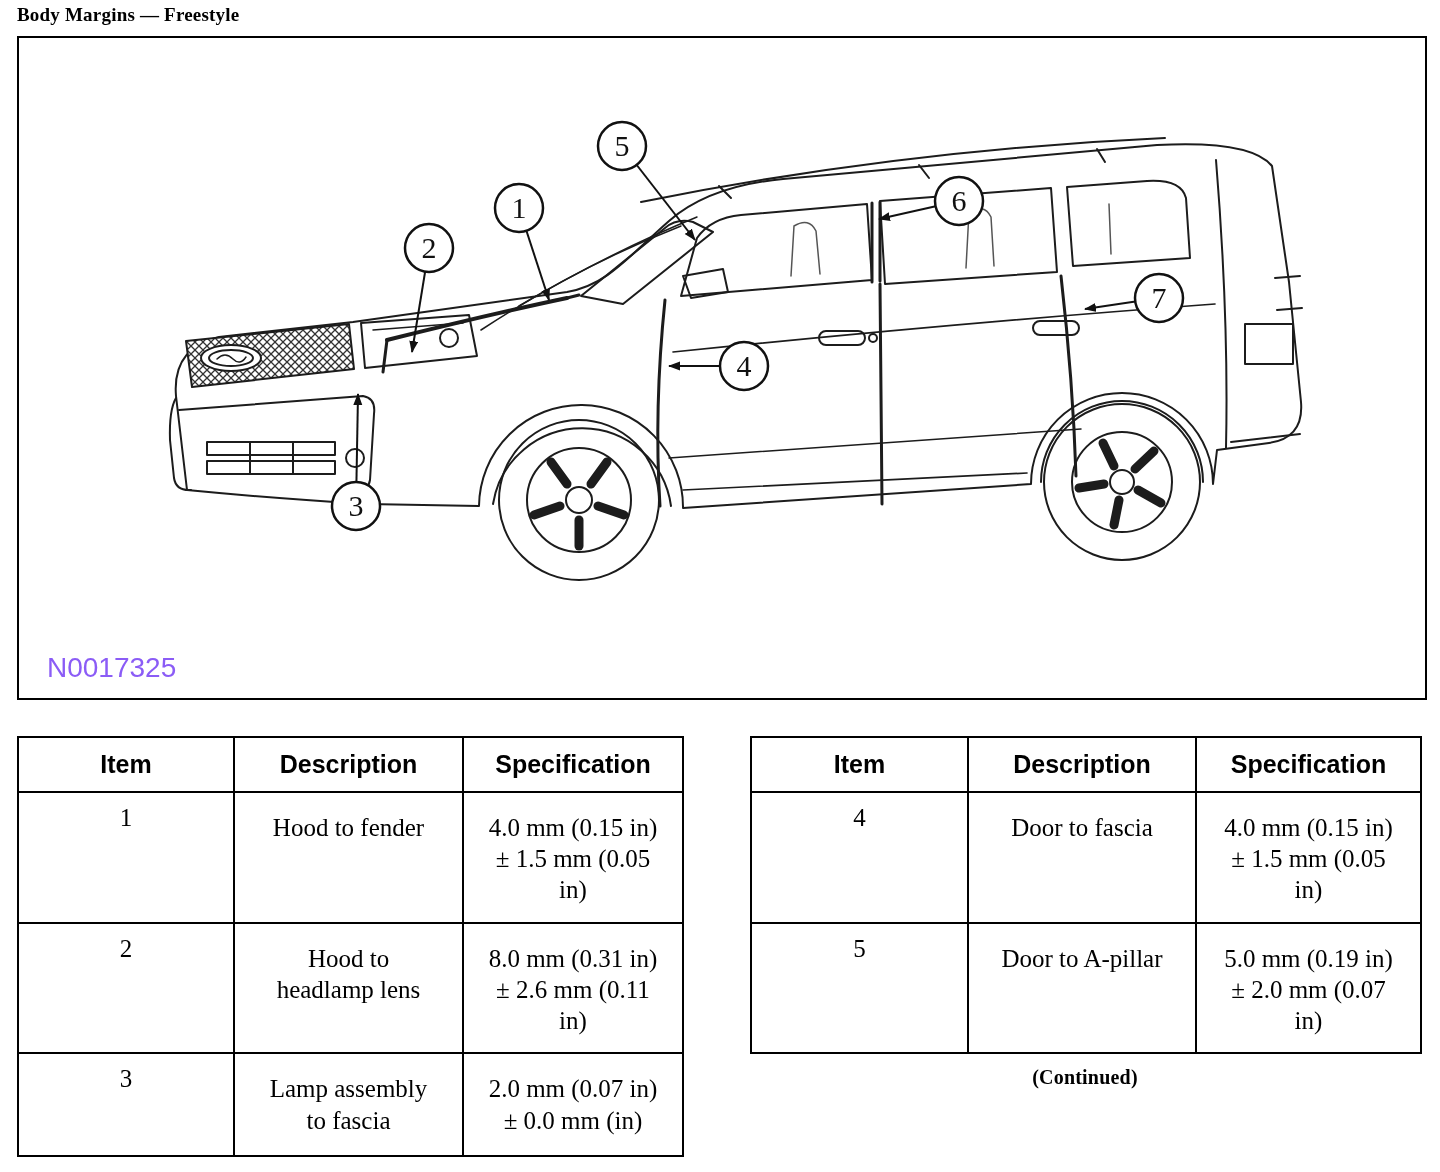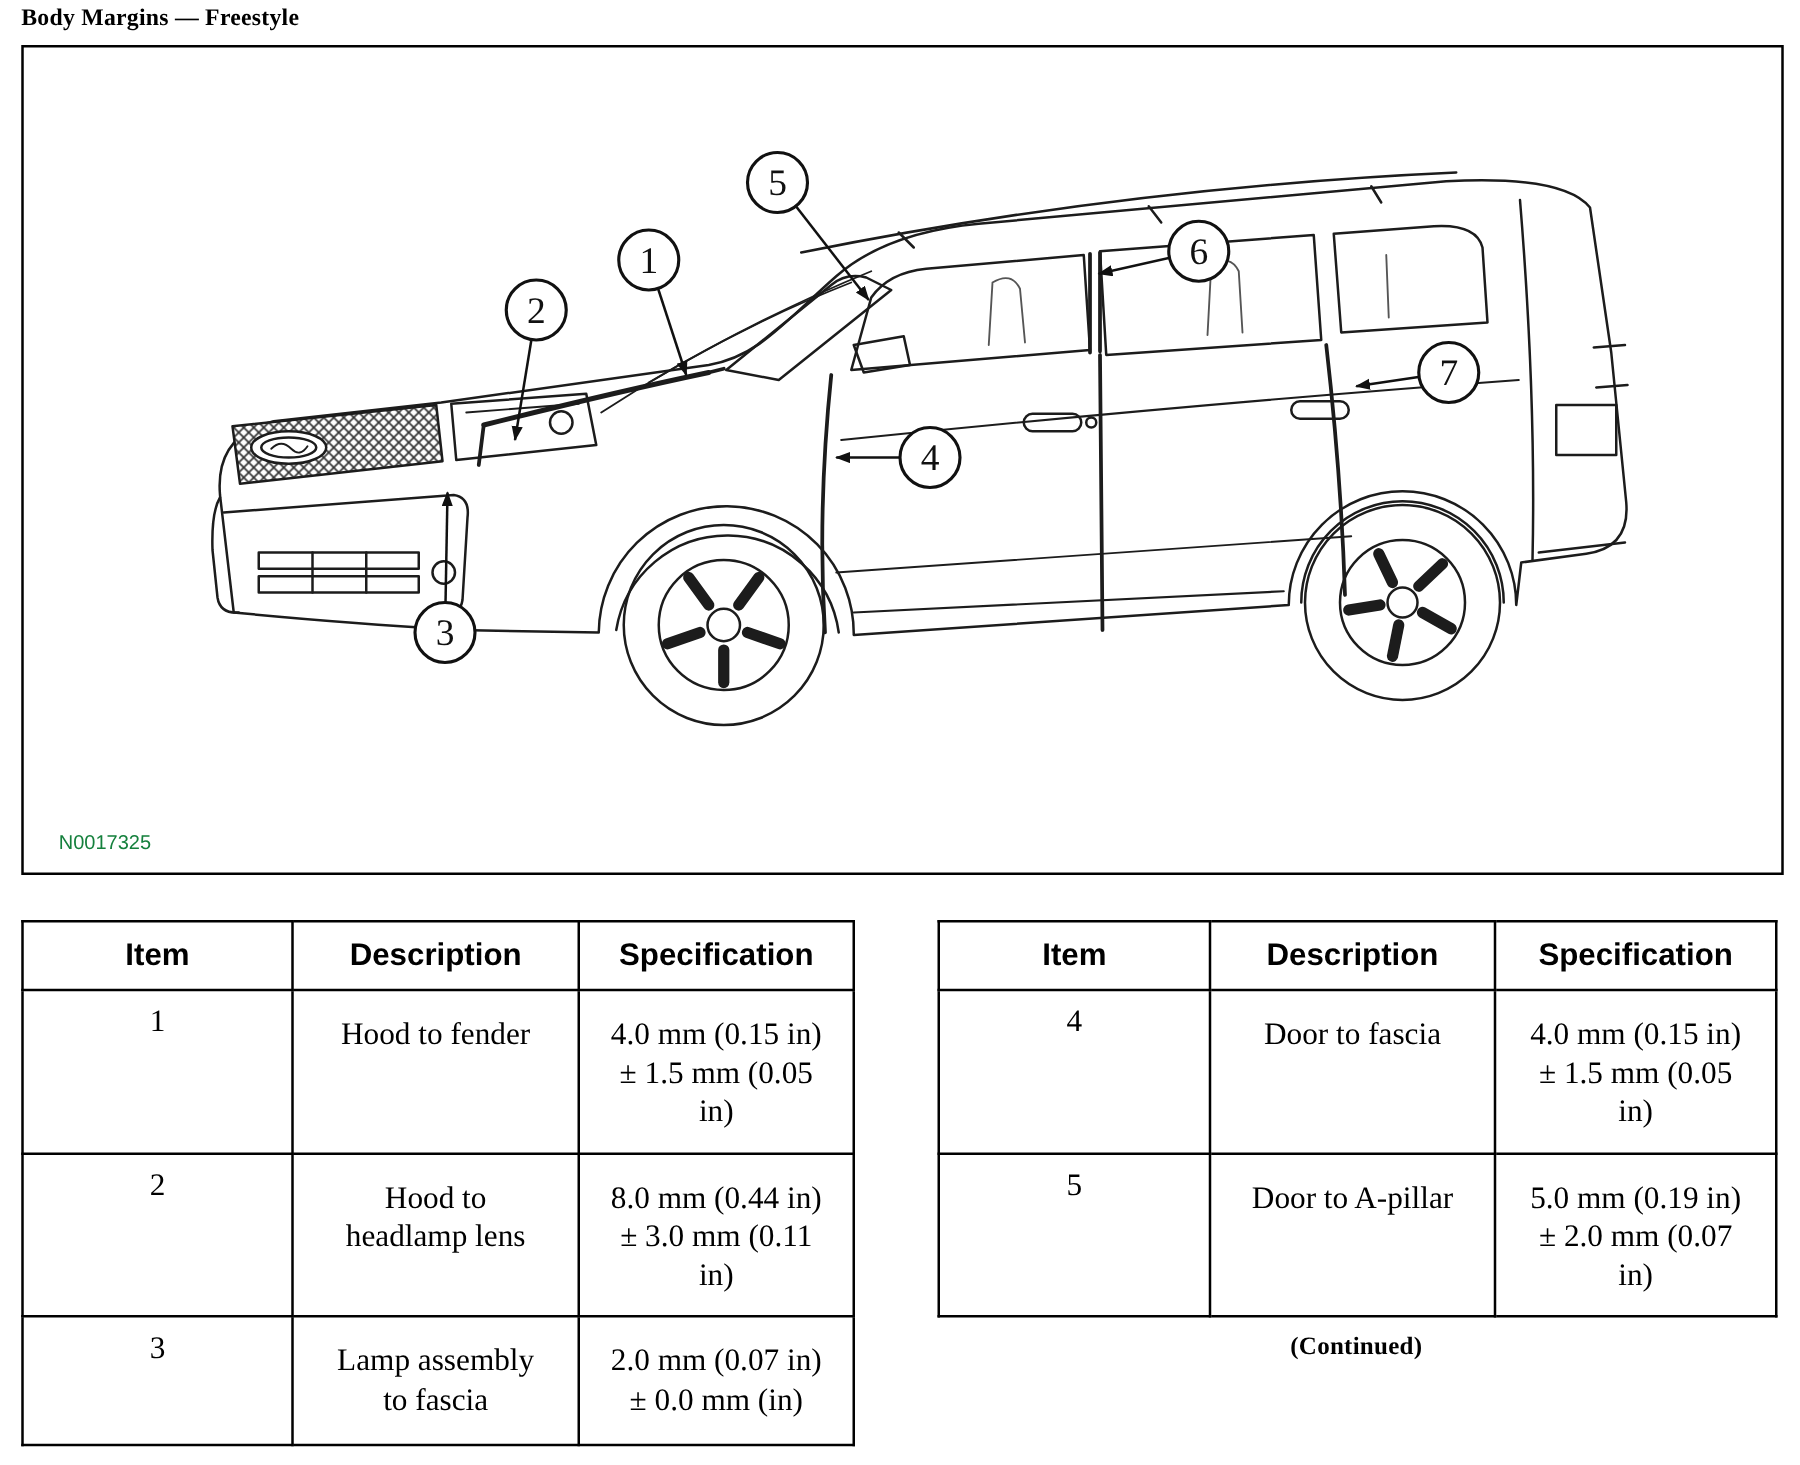--- a/index.html
+++ b/index.html
@@ -16,21 +16,21 @@
   .note-text  { margin-left:7px; }
 
   .figure-box {
     position:relative; margin-top:9px;
     width:1410px; height:664px;
     border:2px solid #000; background:#fff;
   }
   .figure-box svg { position:absolute; left:0; top:0; width:1406px; height:660px; }
   .figure-id {
     position:absolute; left:28px; bottom:14px;
-    font-family:"Liberation Sans", sans-serif; font-size:16px; color:#15803d;
+    font-family:"Liberation Sans", sans-serif; font-size:28px; color:#8b5cf6;
   }
 
   .tables-row { position:relative; margin-top:36px; }
   .table-block { position:absolute; top:0; }
   .table-block.left  { left:0;    width:665px; }
   .table-block.right { left:733px; width:670px; }
 
   table { border-collapse:collapse; width:100%; table-layout:fixed; }
   th, td { border:2px solid #000; text-align:center; }
   th {
@@ -238,21 +238,21 @@
             <td>
                 <div class="cw">4.0 mm (0.15 in) ± 1.5 mm (0.05 in)</div>
               </td>
           </tr>
           <tr>
             <td>2</td>
             <td>
                 <div class="cw">Hood to headlamp lens</div>
               </td>
             <td>
-                <div class="cw">8.0 mm (0.44 in) ± 3.0 mm (0.11 in)</div>
+                <div class="cw">8.0 mm (0.31 in) ± 2.6 mm (0.11 in)</div>
               </td>
           </tr>
           <tr>
             <td>3</td>
             <td>
                 <div class="cw">Lamp assembly to fascia</div>
               </td>
             <td>
                 <div class="cw">2.0 mm (0.07 in) ± 0.0 mm (in)</div>
               </td>

